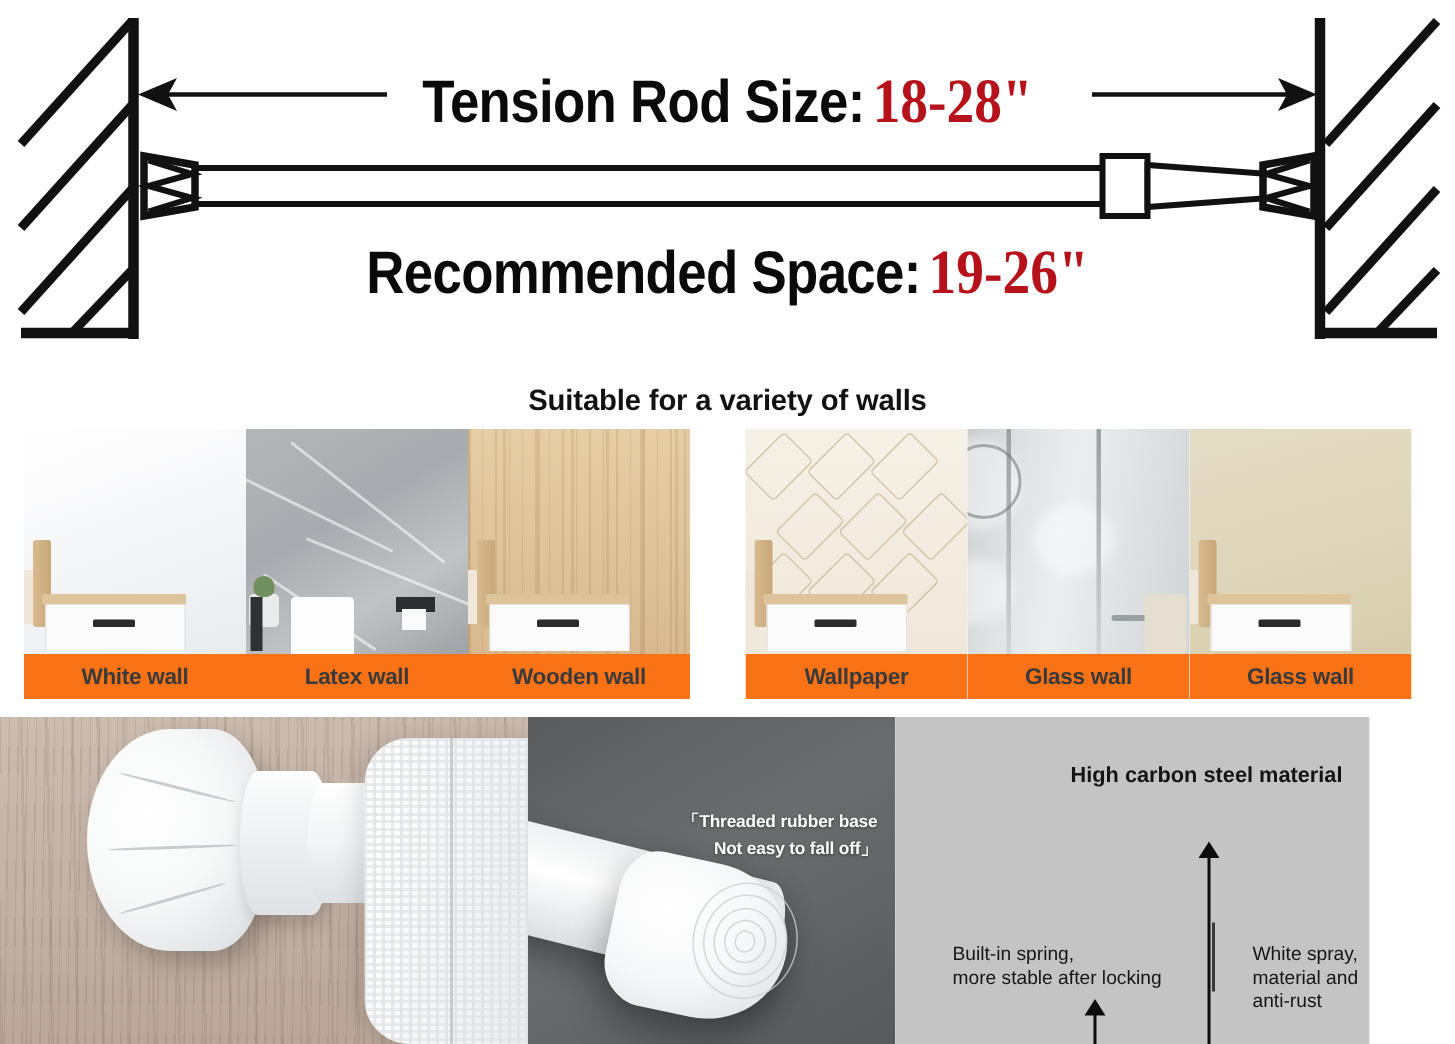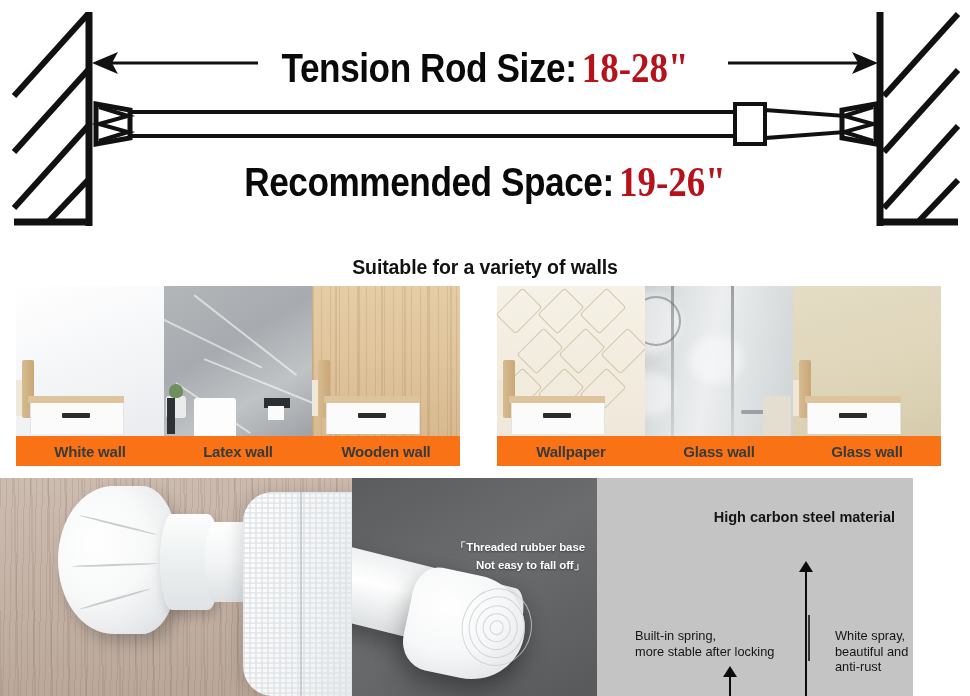--- a/index.html
+++ b/index.html
@@ -340,18 +340,18 @@
       <div class="divider"></div>
 
       <div class="sl sl1">
         <div>Built-in spring,</div>
         <div>more stable after locking</div>
       </div>
       <div class="arrow" style="left:132px;top:197px;height:21px;"></div>
 
       <div class="sl sl2">
         <div>White spray,</div>
-        <div>beautiful and anti-rust</div>
+        <div>material and anti-rust</div>
       </div>
       <div class="arrow" style="left:330px;top:197px;height:21px;"></div>
     </div>
   </div>
 </div>
 
 </body></html>

